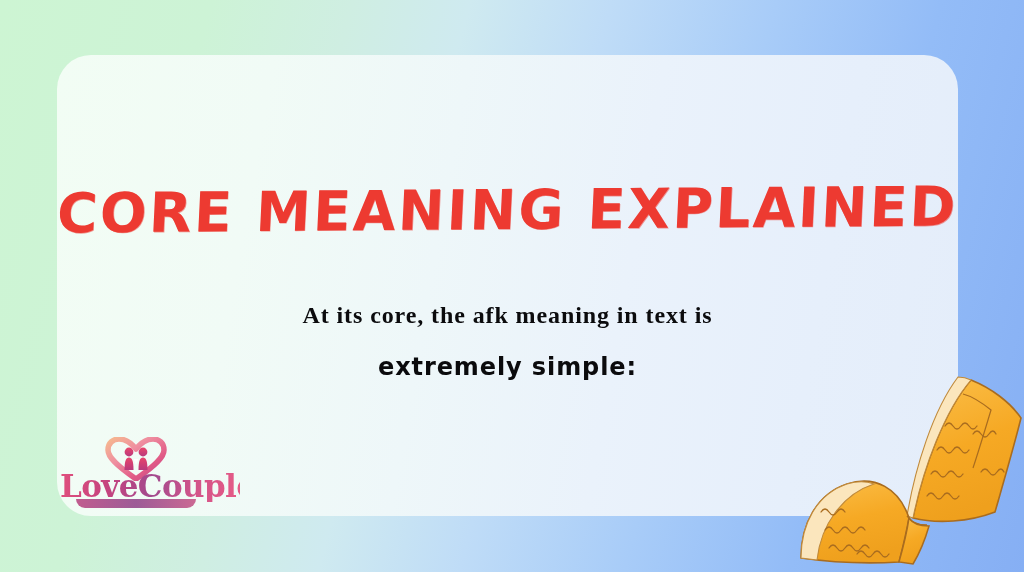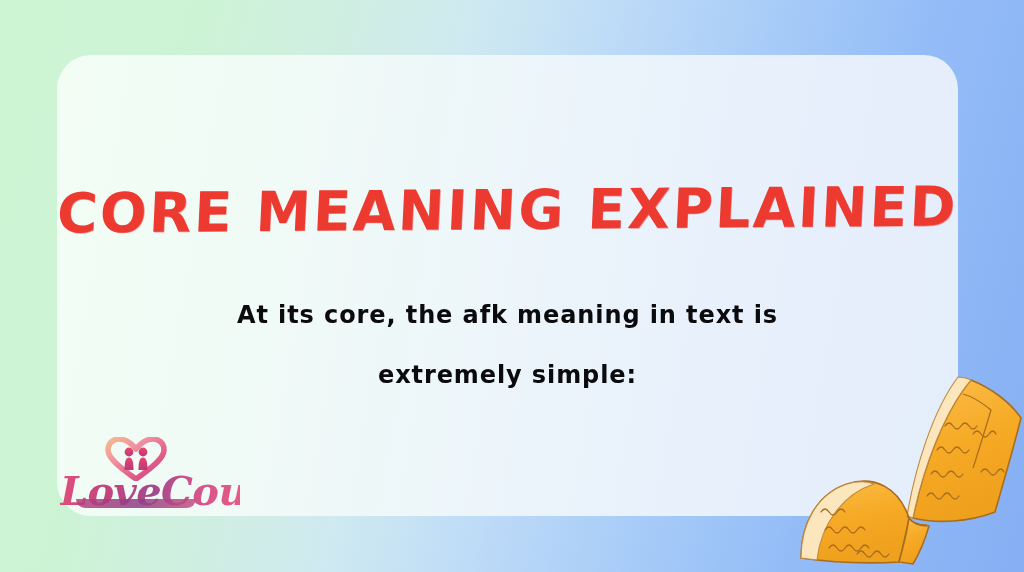--- a/index.html
+++ b/index.html
@@ -80,21 +80,21 @@
     font-family: "DejaVu Sans", sans-serif;
     font-size: 24px;
     font-weight: 600;
     letter-spacing: 0.9px;
     line-height: 1.0;
   }
   .body-line {
     display: block;
     white-space: nowrap;
   }
-  .body-line.l1 { margin-bottom: 36px; }
+  .body-line.l1 { margin-bottom: 28px; font-family: Liberation Serif, serif; }
   .body-line.l2 { margin-bottom: 44px; }
   .body-line.l3 { font-size: 25px; letter-spacing: 1.1px; }
 
   
   .logo {
     position: absolute;
     left: 60px;
     top: 437px;
     width: 180px;
     height: 72px;
@@ -105,23 +105,22 @@
     top: 0;
     width: 64px;
     height: 44px;
   }
   .logo-wordmark {
     position: absolute;
     left: 0;
     top: 34px;
     width: 180px;
     font-family: "DejaVu Serif", serif;
-    font-style: italic;
     font-weight: 700;
-    font-size: 40px;
+    font-size: 31px;
     line-height: 1;
     letter-spacing: -0.6px;
     background: linear-gradient(96deg,#e0507d 0%, #c6437e 26%, #a24a8e 52%, #d2548a 74%, #e65a86 100%);
     -webkit-background-clip: text;
     background-clip: text;
     color: transparent;
     -webkit-text-fill-color: transparent;
     white-space: nowrap;
   }
   .logo-swoosh {

